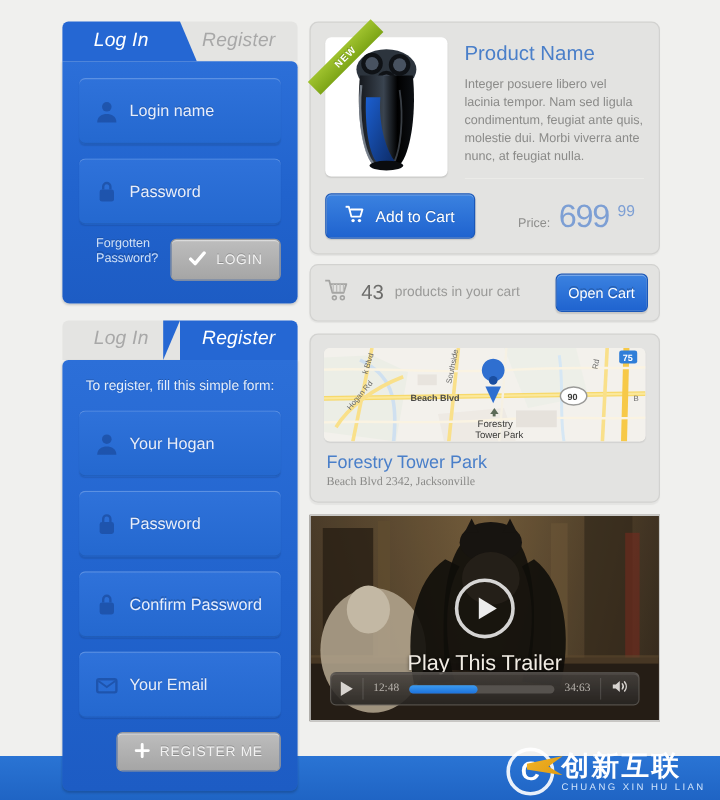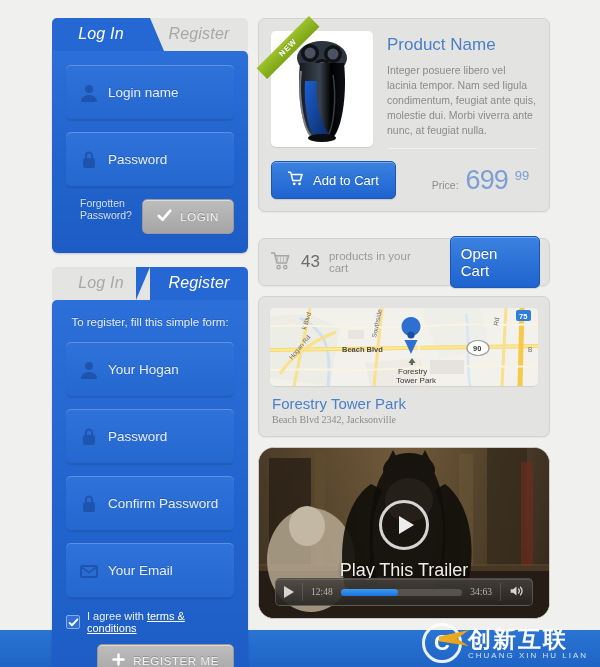--- a/index.html
+++ b/index.html
@@ -150,44 +150,44 @@
     box-shadow: inset 0 1px 0 rgba(255,255,255,.3), 0 1px 1px rgba(0,0,0,.12);
     text-shadow: 0 -1px 0 rgba(0,0,0,.22);
     cursor:pointer;
   }
   .price-wrap { display:flex; align-items:baseline; gap:7px;margin-left:22px; }
   .price-lbl { font-size: 10.5px; color:#8e8e8c; }
   .price-main { font-size: 27px; color:#7d9fd4; letter-spacing:-1px; font-weight:300; }
   .price-cents { font-size: 13px; color:#7d9fd4; vertical-align: super; position:relative; top:-9px; }
 
   .cartbar {
-    margin-top: 26px; height: 48px;
+    margin-top: 8px; height: 48px;
     display:flex; align-items:center; padding: 0 9px 0 12px; gap: 9px;
   }
   .cart-count { font-size: 17px; color:#6c6c6a; }
   .cart-txt { font-size: 11.5px; color:#9a9a98; }
   .cartbar .sep { flex:1; }
   .btn-open {
     background: linear-gradient(180deg,#3b82e0 0%,#1f63cf 100%);
     border:1px solid #1a57b8; border-radius:5px; color:#fff;
-    font-size: 15px; padding: 8px 10px;
+    font-size: 12px; padding: 8px 10px;
     box-shadow: inset 0 1px 0 rgba(255,255,255,.3), 0 1px 1px rgba(0,0,0,.12);
     text-shadow: 0 -1px 0 rgba(0,0,0,.22); cursor:pointer;
   }
 
   .mapcard { margin-top: 10px; padding: 11px; }
   .mapimg {
     height: 78px; border-radius: 5px; overflow:hidden; position:relative;
     background: #f4f2ee; box-shadow: 0 1px 1px rgba(0,0,0,.08);
   }
   .mtitle { font-size: 15px; color:#4a7fc9; margin: 9px 0 2px 2px; }
   .maddr { font-size: 10px; color:#8b8b89; margin-left: 2px; font-family: Liberation Serif, serif; }
 
   .video {
-    margin-top: 10px; height: 172px; border-radius: 16px;
+    margin-top: 10px; height: 172px; border-radius: 0;
     position: relative; overflow: hidden;
     border: 1px solid #c9c9c7;
     background: #2a2018;
   }
   .vidbg { position:absolute; inset:0; }
   .playbtn {
     position:absolute; left:50%; top:52px; transform:translateX(-50%);
     width:50px; height:50px; border-radius:50%;
     border: 3px solid rgba(255,255,255,.82);
     display:flex; align-items:center; justify-content:center;
@@ -333,28 +333,20 @@
         <div class="field">
           <span class="ic">
             <svg viewBox="0 0 22 22" width="22" height="22">
                 <rect x="3" y="6" width="16" height="11" rx="1.5" stroke="#16418f" stroke-width="2" fill="none"></rect>
                 <path d="M4 7.5l7 5 7-5" stroke="#16418f" stroke-width="1.6" fill="none"></path>
               </svg>
           </span>
           <span class="ph">Your Email</span>
         </div>
 
-        <div class="agree">
-          <span class="cb">
-            <svg viewBox="0 0 14 14" width="11" height="11">
-                <path d="M2 7.5l3 3L12 3" stroke="#fff" stroke-width="2.4" fill="none" stroke-linecap="round" stroke-linejoin="round"></path>
-              </svg>
-          </span>
-          <span class="agree-txt"><span>I agree with </span><a href="#">terms &amp; conditions</a></span>
-        </div>
 
         <div class="row-end">
           <div class="btn-grey">
             <span class="gl">
               <svg viewBox="0 0 14 14" width="13" height="13">
                   <path d="M7 1.5v11M1.5 7h11" stroke="#fff" stroke-width="2.6" stroke-linecap="round"></path>
                 </svg>
             </span>
             <span>REGISTER ME</span>
           </div>

